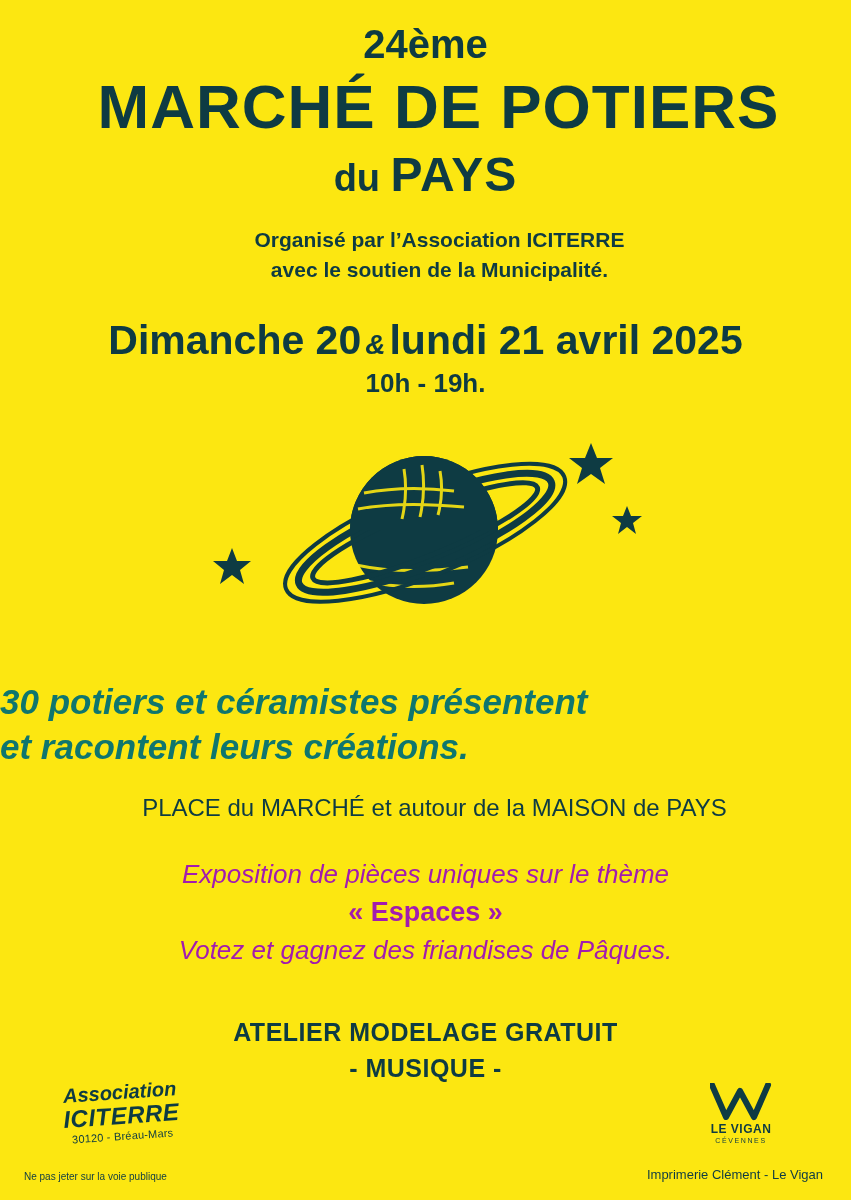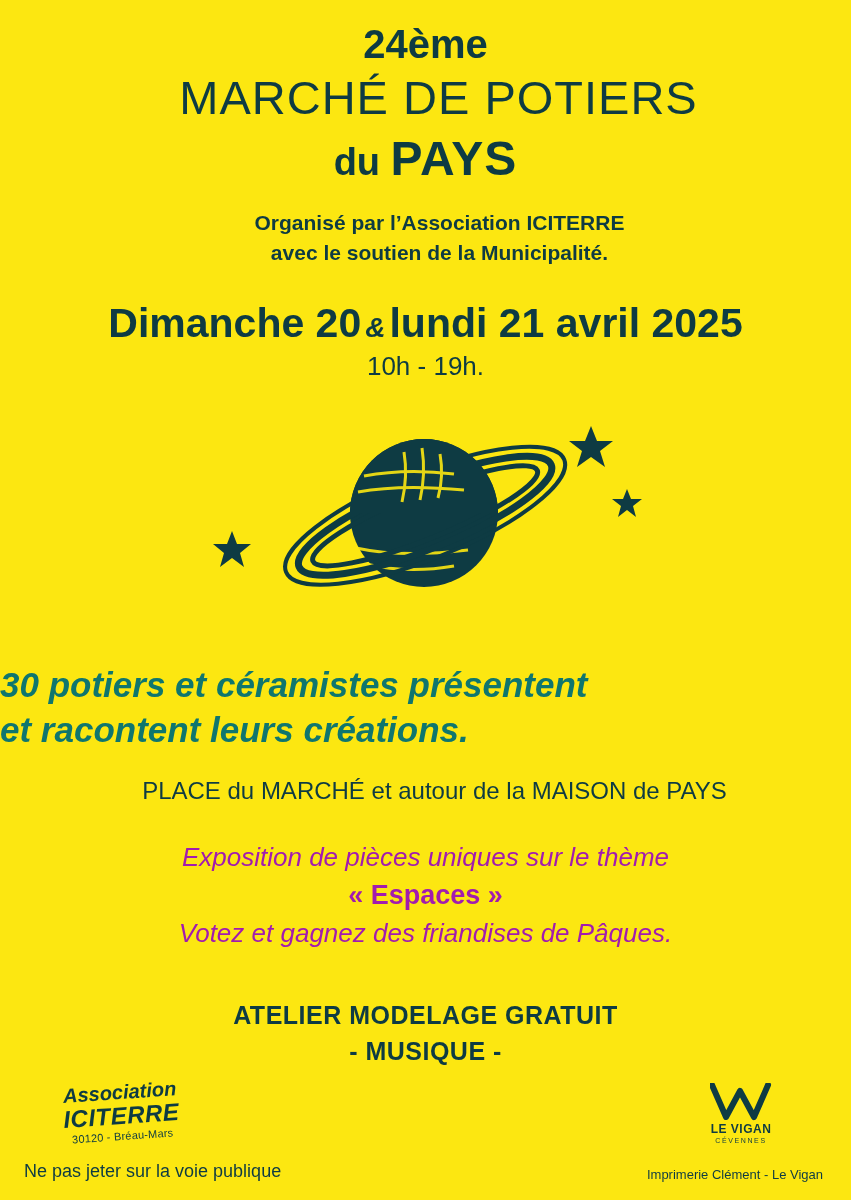--- a/index.html
+++ b/index.html
@@ -28,22 +28,22 @@
     padding-top: 22px;
   }
   .line-24eme {
     font-size: 40px;
     font-weight: bold;
     letter-spacing: 0px;
     line-height: 1.1;
     color: #0E3B43;
   }
   .line-marche {
-    font-size: 47px;
-    font-weight: normal;
+    font-size: 62px;
+    font-weight: bold;
     letter-spacing: 1px;
     line-height: 1.12;
     margin-top: 6px;
     color: #0E3B43;
     margin-left: 26px;
   }
   .line-duvigan {
     font-size: 45px;
     font-weight: bold;
     line-height: 1.15;
@@ -79,21 +79,21 @@
   .dates .amp {
     font-size: 28px;
     font-style: italic;
     font-weight: bold;
     padding: 0 4px;
   }
   .hours {
     margin-top: 6px;
     text-align: center;
     font-size: 26px;
-    font-weight: normal;
+    font-weight: bold;
     color: #0E3B43;
   }
 
   
   .illustration {
     position: relative;
     width: 100%;
     height: 220px;
     margin-top: 34px;
   }
@@ -200,21 +200,21 @@
   .logo-levigan .lv2 {
     font-size: 7px;
     letter-spacing: 1.6px;
     margin-top: 1px;
   }
 
   .footer-left {
     position: absolute;
     left: 24px;
     bottom: 18px;
-    font-size: 18px;
+    font-size: 10px;
     color: #0E3B43;
   }
   .footer-right {
     position: absolute;
     right: 28px;
     bottom: 18px;
     font-size: 13px;
     color: #0E3B43;
   }
 </style>

